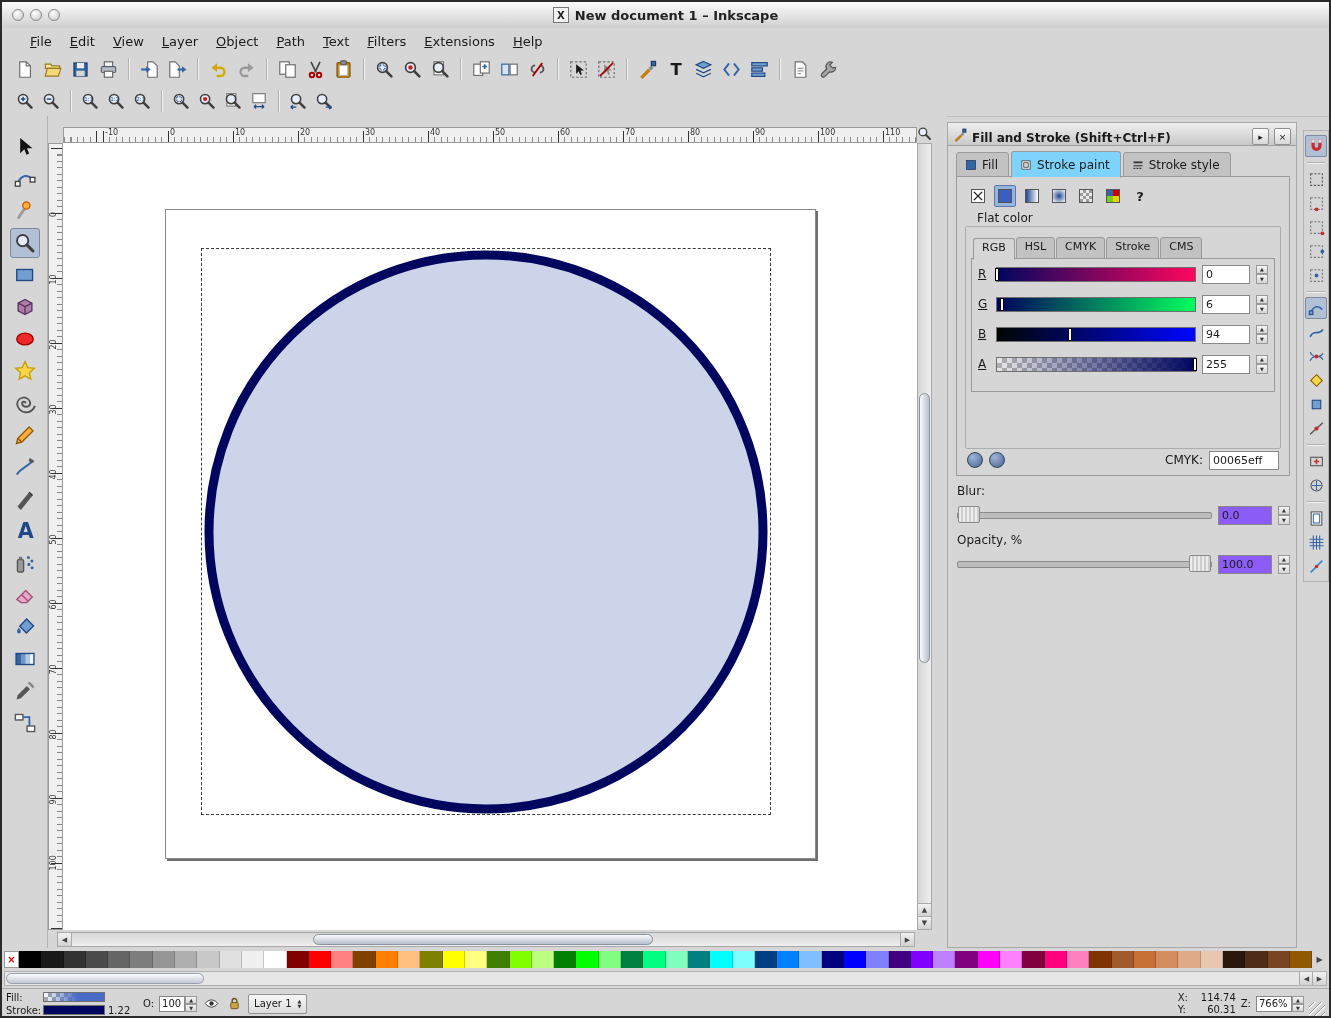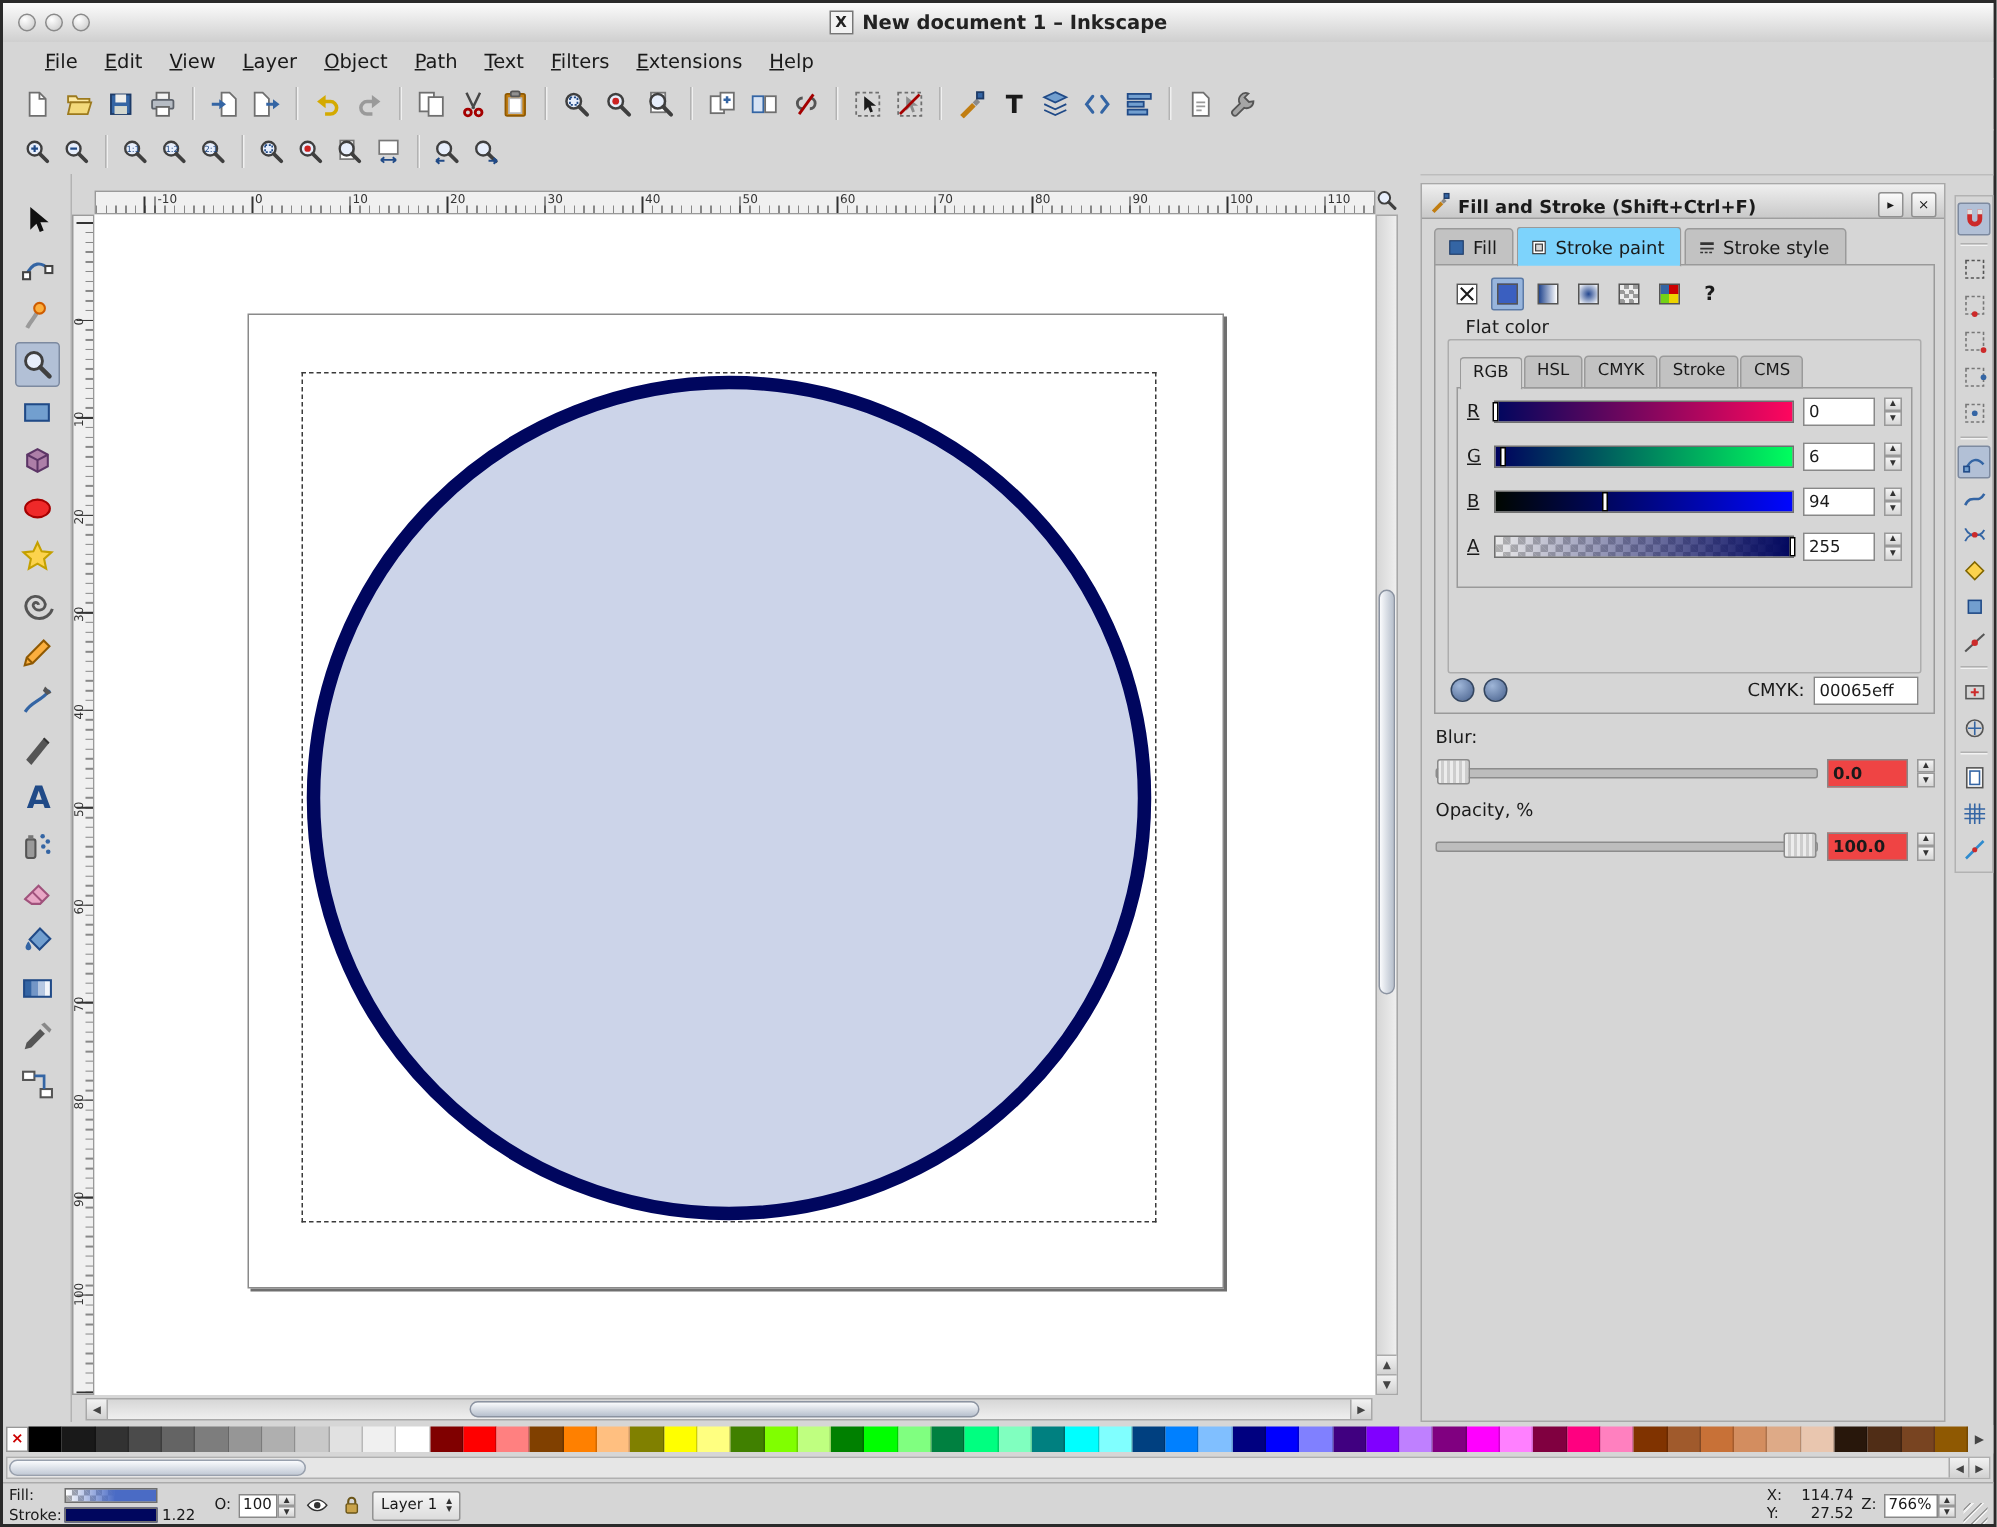--- a/index.html
+++ b/index.html
@@ -120,22 +120,22 @@
   .rgba-label{margin-left:auto;font-size:12px;}
   .rgba-field{width:62px;height:17px;background:#fff;border:1px solid #888;font-size:11px;padding:0 3px;
     display:flex;align-items:center;}
   .pn-label{position:absolute;left:9px;font-size:12px;}
   .hs-row{position:absolute;left:9px;right:6px;height:20px;display:flex;align-items:center;gap:6px;}
   .groove{flex:1;height:5px;background:#bdbdbd;border:1px solid #8c8c8c;border-radius:2px;position:relative;}
   .hthumb{position:absolute;top:-7px;width:22px;height:17px;border:1px solid #8a8a8a;border-radius:2px;box-sizing:border-box;
     background:repeating-linear-gradient(90deg,#ececec 0 2px,#cdcdcd 2px 4px),linear-gradient(#f0f0f0,#d0d0d0);}
   .hthumb.at-left{left:0;}
   .hthumb.at-right{left:calc(100% - 22px);}
-  .hs-spin{width:46px;height:17px;background:#ef4444;border:1px solid #888;font-size:11px;padding:0 3px;
-    display:flex;align-items:center;font-weight:bold;}
+  .hs-spin{width:46px;height:17px;background:#8b5cf6;border:1px solid #888;font-size:11px;padding:0 3px;
+    display:flex;align-items:center;}
   
   #snapbar{position:absolute;left:1301px;top:128px;width:26px;background:#d6d6d6;border:1px solid #b2b2b2;
     box-sizing:border-box;display:flex;flex-direction:column;align-items:center;padding:3px 0;}
   .snap-btn{width:22px;height:22px;margin:1px 0;display:flex;align-items:center;justify-content:center;
     border-radius:2px;box-sizing:border-box;}
   .snap-btn svg{width:17px;height:17px;}
   .snap-btn.active{background:#b2c0d6;border:1px solid #7d8aa0;}
   .snap-sep{width:18px;height:1px;background:#b0b0b0;box-shadow:0 1px 0 #f2f2f2;margin:4px 0;}
   
   #palette-row{position:absolute;left:0;top:948px;right:0;height:19px;background:#d6d6d6;display:flex;
@@ -1151,21 +1151,21 @@
         </span>
     </div>
     <div class="sb-spacer"></div>
     <div class="xy">
       <div class="xyrow">
           <span class="lb">X:</span>
           <span class="vl">114.74</span>
         </div>
       <div class="xyrow">
           <span class="lb">Y:</span>
-          <span class="vl">27.52</span>
+          <span class="vl">60.31</span>
         </div>
     </div>
     <span>Z:</span>
     <div class="mini-spin">
       <span class="mini-field" style="width:36px;">766%</span>
       <span class="spin-arrows" style="height:16px;">
           <span class="sa">▲</span>
           <span class="sa">▼</span>
         </span>
     </div>

